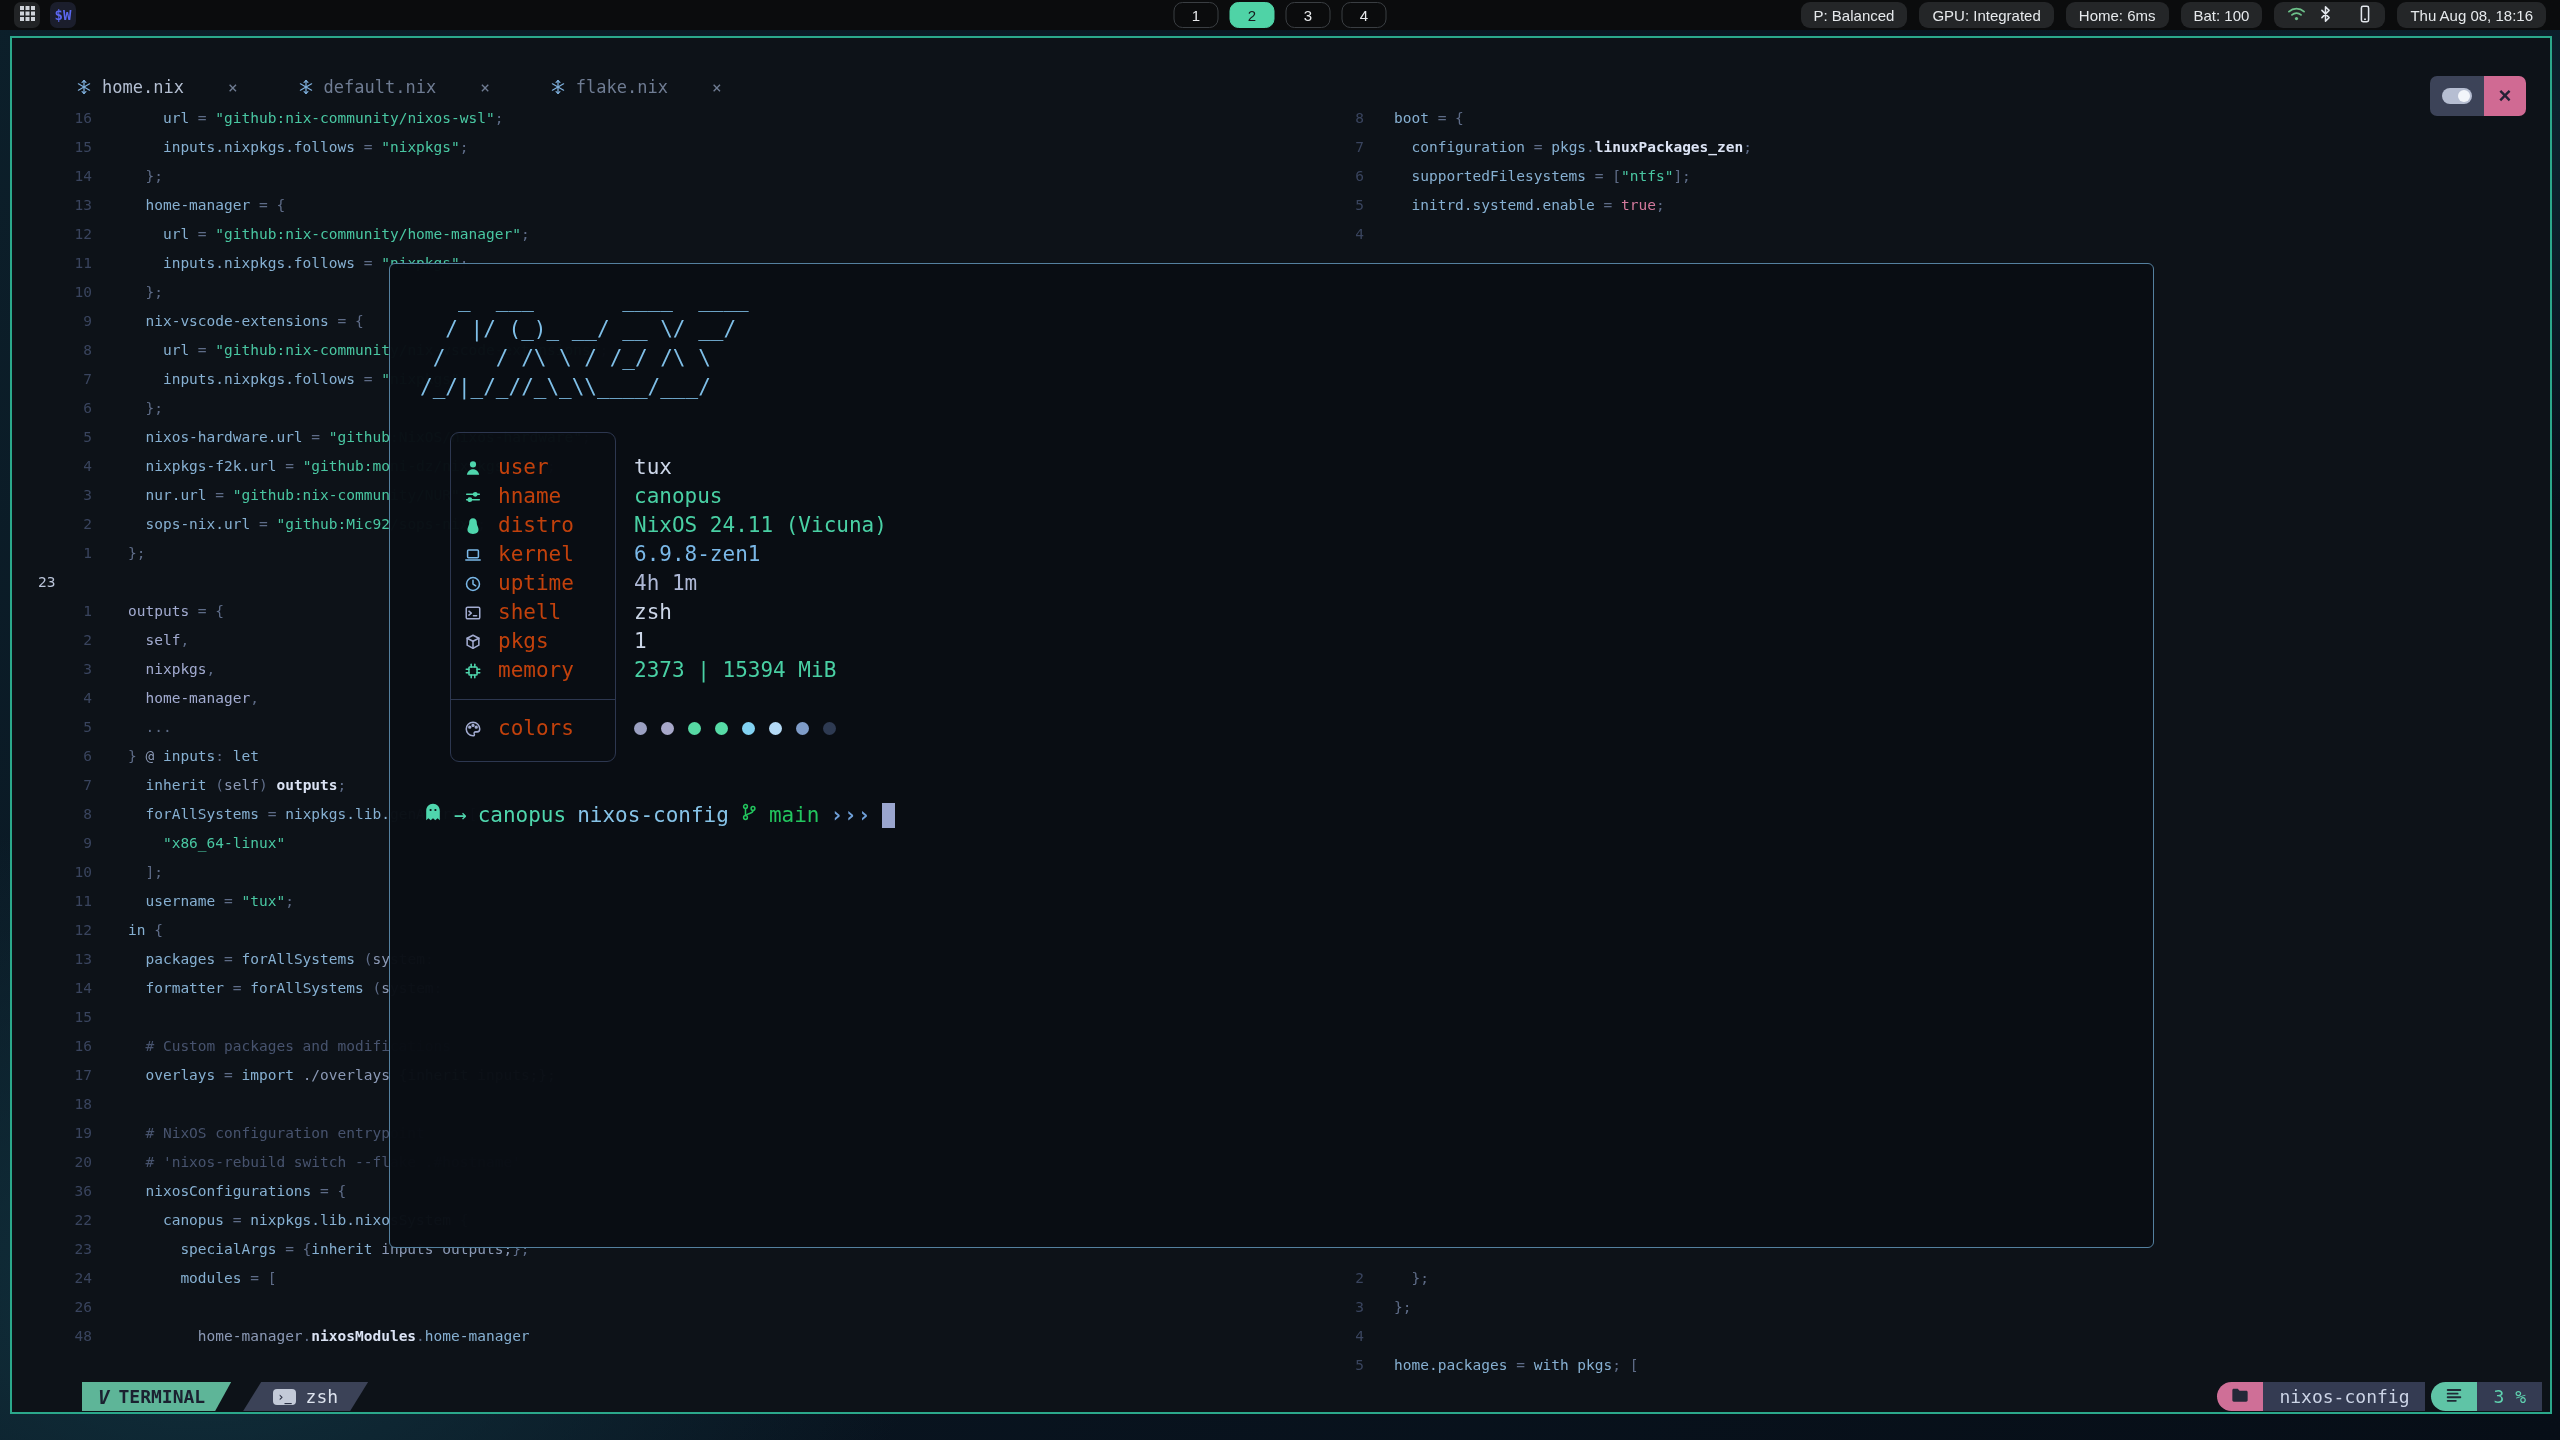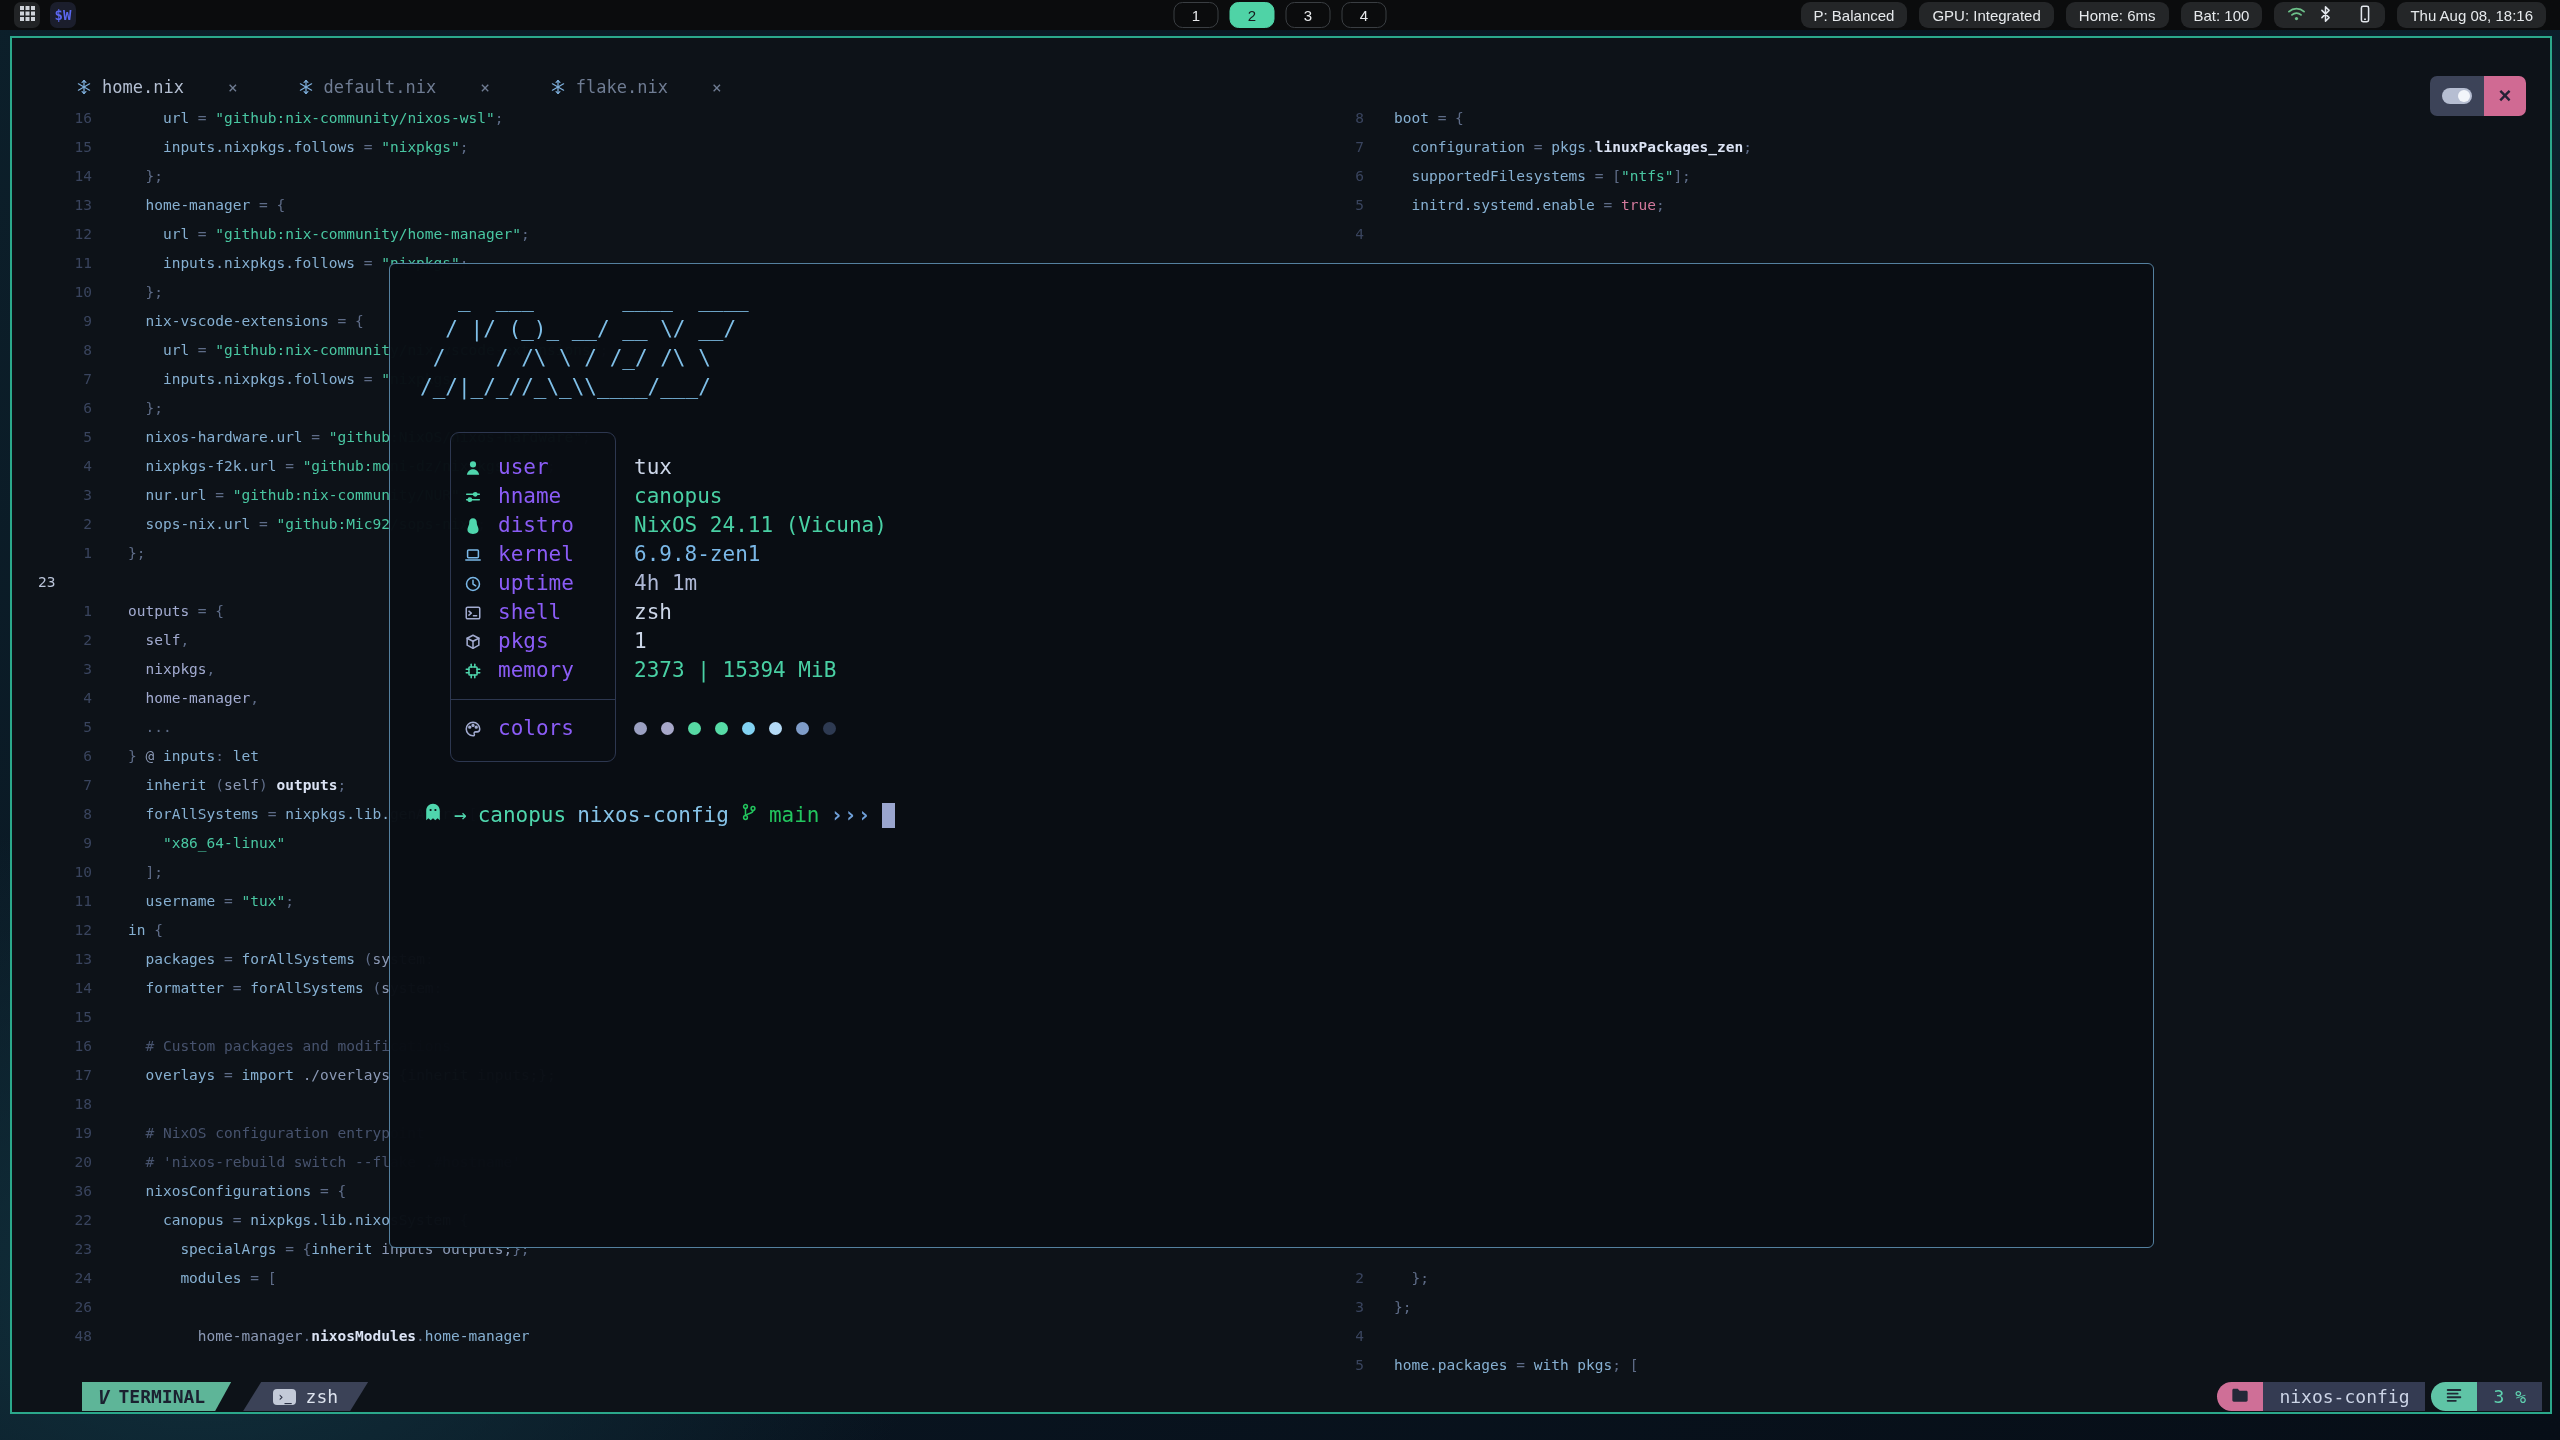--- a/index.html
+++ b/index.html
@@ -64,21 +64,21 @@
   
   #terminal { position:absolute; left:377px; top:225px; width:1765px; height:985px;
     background:rgba(9,13,19,0.98); border:1px solid #54809f; border-radius:6px;
     font-family:"DejaVu Sans Mono",monospace; font-size:21px; line-height:29px; }
   #ascii { position:absolute; left:30px; top:22px; color:#7fbfe8; white-space:pre; font-size:21px; line-height:29px; }
   #fetch-box { position:absolute; left:60px; top:168px; width:166px; height:330px;
     border:1px solid #2d3750; border-radius:9px; }
   #fetch-divider { position:absolute; left:60px; top:435px; width:166px; border-top:1px solid #2d3750; }
   .f-row { position:absolute; left:72px; height:29px; display:flex; align-items:center; gap:14px; }
   .f-icon { width:22px; display:flex; justify-content:center; }
-  .f-label { color:#8b5cf6;text-align:center; }
+  .f-label { color:#c2410c;text-align:center; }
   .f-value { position:absolute; left:244px; height:29px; display:flex; align-items:center; white-space:pre; }
   .ic-teal{color:#4fd6ad} .ic-blue{color:#7ab8e8} .ic-lav{color:#a2abd0}
   .vc-white{color:#ccd6e8} .vc-teal{color:#49d0a4} .vc-blue{color:#7ab8e8} .vc-lav{color:#aeb8d6}
   #dots { position:absolute; left:244px; top:450px; height:29px; display:flex; align-items:center; gap:14px; }
   .dot { width:13px; height:13px; border-radius:50%; }
 
   #prompt { position:absolute; left:33px; top:537px; height:29px; display:flex; align-items:center; gap:11px; }
   .pr-teal{color:#4fd6ad} .pr-blue{color:#86c3e8} .pr-lav{color:#22c55e}
   .pr-chev{color:#6f9fd8; font-weight:bold; letter-spacing:1px;}
   #cursor { width:13px; height:25px; background:#9aa5ce; }

